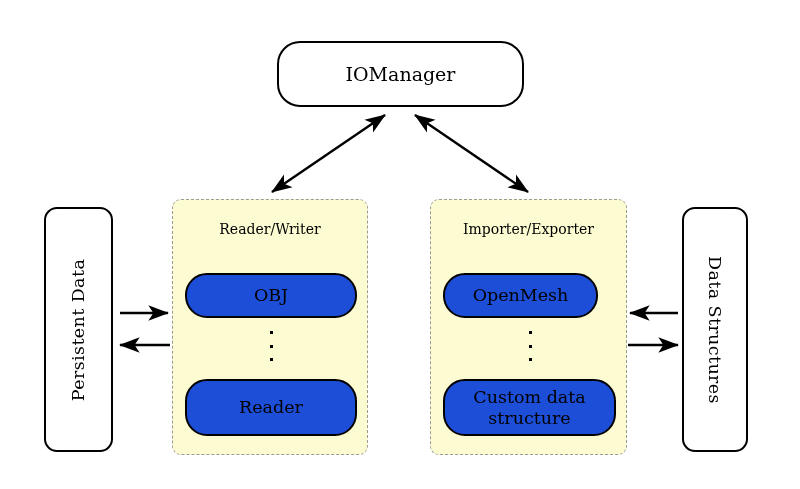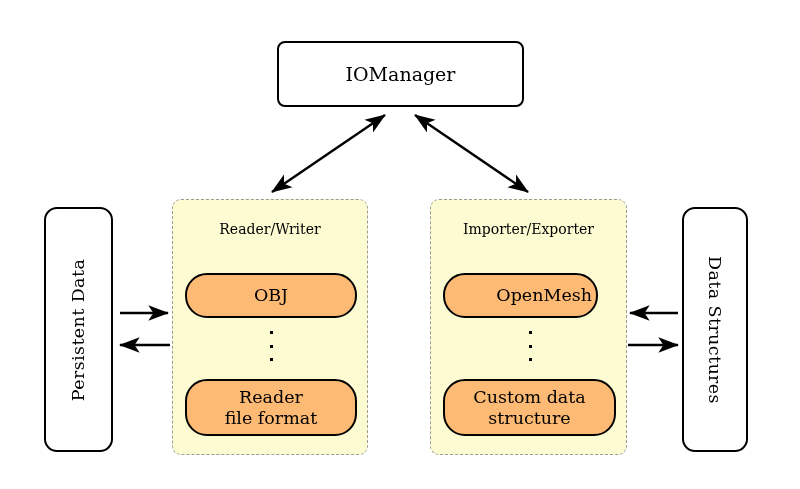--- a/index.html
+++ b/index.html
@@ -24,21 +24,21 @@
     align-items: center;
     justify-content: center;
     text-align: center;
     color: #000000;
   }
 
   
   .box-plain {
     background: #ffffff;
     border: 2.6px solid #000000;
-    border-radius: 8px;
+    border-radius: 23px;
   }
 
   
   .box-side {
     background: #ffffff;
     border: 2.6px solid #000000;
     border-radius: 13px;
   }
   .vlabel {
     white-space: nowrap;
@@ -61,21 +61,21 @@
     left: 0;
     right: 0;
     text-align: center;
     font-size: 14px;
     color: #000000;
     white-space: nowrap;
   }
 
   
   .box-inner {
-    background: #fdba74;
+    background: #1d4ed8;
     border: 2.6px solid #000000;
     border-radius: 22px;
     font-size: 17.5px;
     line-height: 1.18;
     padding: 0 4px;
   }
 
   
   .vdots {
     position: absolute;
@@ -151,29 +151,28 @@
     </div>
 
     <div class="vdots" style="left:93px; top:131px; height:30px;">
       <i></i>
         <i></i>
         <i></i>
     </div>
 
     <div class="node box-inner" style="left:12px; top:179px; width:172px; height:57px; flex-direction:column;">
       <span>Reader</span>
-      <span>file format</span>
     </div>
   </div>
 
   <div class="group" style="left:430px; top:199px; width:197px; height:256px;">
 
     <div class="group-title" style="top:21px;">Importer/Exporter</div>
 
-    <div class="node box-inner" style="left:12px; top:73px; width:155px; height:45px;justify-content:flex-end;">
+    <div class="node box-inner" style="left:12px; top:73px; width:155px; height:45px;">
       <span>OpenMesh</span>
     </div>
 
     <div class="vdots" style="left:94px; top:131px; height:30px;">
       <i></i>
         <i></i>
         <i></i>
     </div>
 
     <div class="node box-inner" style="left:12px; top:179px; width:173px; height:57px; flex-direction:column;">

